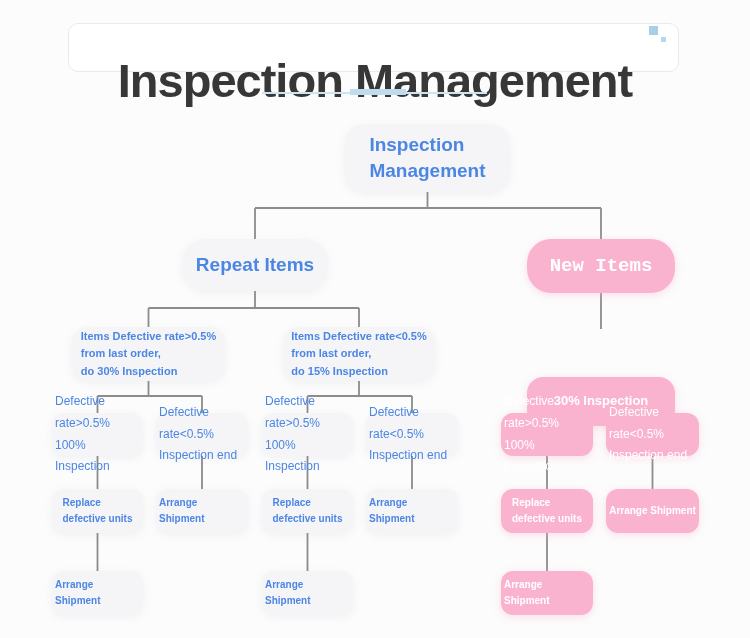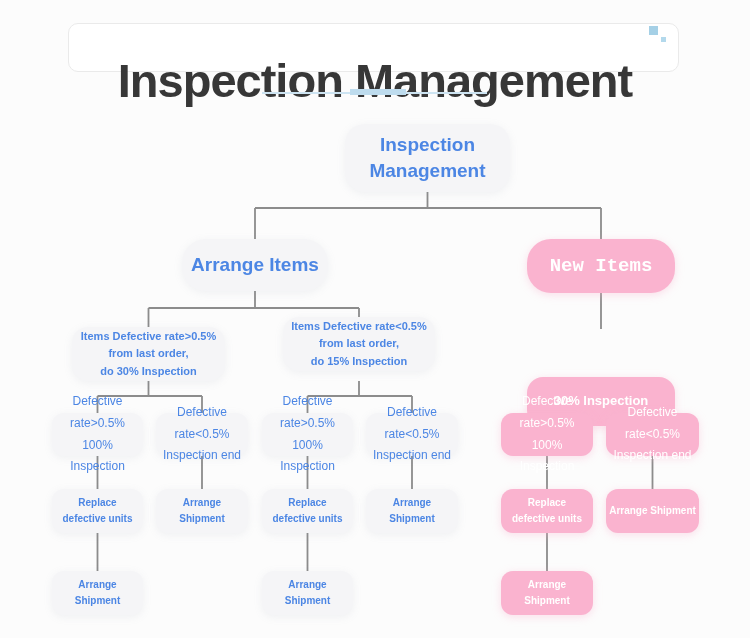--- a/index.html
+++ b/index.html
@@ -11,21 +11,21 @@
   .page-title{position:absolute;left:0;top:26px;width:750px;text-align:center;
               font-size:47px;font-weight:800;letter-spacing:-1px;color:#373737;line-height:1;}
   .sq{position:absolute;}
   .sq-big{left:649px;top:26px;width:9px;height:9px;background:#a5d0e6;}
   .sq-small{left:661px;top:37px;width:5px;height:5px;background:#b3d9ec;}
   .underline-thin{position:absolute;left:262px;top:92px;width:225px;height:2px;background:#cde4f2;}
   .underline-thick{position:absolute;left:350px;top:89px;width:56px;height:6px;background:#bedcee;}
   
   .connectors{position:absolute;left:0;top:0;pointer-events:none;}
   
-  .node{position:absolute;display:flex;align-items:center;justify-content:center;text-align:center;
+  .node{position:absolute;display:flex;align-items:center;justify-content:center;
         white-space:pre-line;box-sizing:border-box;padding:2px 3px;}
   .gray{background:#f5f5f7;color:#4c86e4;box-shadow:0 2px 8px rgba(150,160,175,0.12);}
   .pink{background:#fab3cf;color:#ffffff;box-shadow:0 2px 8px rgba(250,179,207,0.40);}
   .n-xl{font-size:19px;font-weight:700;line-height:1.35;border-radius:20px;}
   .n-l2{font-size:19px;font-weight:700;line-height:1.3;border-radius:24px;}
   .n-md{font-size:11px;font-weight:600;line-height:1.55;border-radius:16px;}
   .n-md2{font-size:13px;font-weight:600;line-height:1.4;border-radius:16px;}
   .n-sm{font-size:12px;font-weight:400;line-height:1.8;border-radius:12px;}
   .n-sm2{font-size:10px;font-weight:600;line-height:1.6;border-radius:12px;}
 </style>
@@ -49,27 +49,27 @@
       M148.5 381 V396 M97.5 396 H202 M97.5 396 V413 M202 396 V413
       M359 381 V396 M307.5 396 H412 M307.5 396 V413 M412 396 V413
       M601 378 V391 M547 391 H652.5 M547 391 V413 M652.5 391 V413
       M97.5 456 V489 M202 456 V489 M307.5 456 V489 M412 456 V489 M547 456 V489 M652.5 456 V489
       M97.5 533 V571 M307.5 533 V571 M547 533 V571"></path>
   </svg>
 
   <div class="node gray n-xl" style="left:345px;top:124px;width:165px;height:68px;">Inspection
 Management</div>
 
-  <div class="node gray n-l2" style="left:182px;top:239px;width:146px;height:52px;">Arrange Items</div>
+  <div class="node gray n-l2" style="left:182px;top:239px;width:146px;height:52px;">Repeat Items</div>
   <div class="node pink n-l2" style="left:527px;top:239px;width:148px;height:54px;font-family:Liberation Mono, monospace;">New Items</div>
 
   <div class="node gray n-md" style="left:72px;top:327px;width:153px;height:54px;">Items Defective rate&gt;0.5%
 from last order,
 do 30% Inspection</div>
-  <div class="node gray n-md" style="left:283px;top:317px;width:152px;height:54px;">Items Defective rate&lt;0.5%
+  <div class="node gray n-md" style="left:283px;top:327px;width:152px;height:54px;">Items Defective rate&lt;0.5%
 from last order,
 do 15% Inspection</div>
   <div class="node pink n-md2" style="left:527px;top:329px;width:148px;height:49px;margin-top:48px;">30% Inspection</div>
 
   <div class="node gray n-sm" style="left:52px;top:413px;width:91px;height:43px;">Defective rate&gt;0.5%
 100% Inspection</div>
   <div class="node gray n-sm" style="left:156px;top:413px;width:92px;height:43px;">Defective rate&lt;0.5%
 Inspection end</div>
   <div class="node gray n-sm" style="left:262px;top:413px;width:91px;height:43px;">Defective rate&gt;0.5%
 100% Inspection</div>

